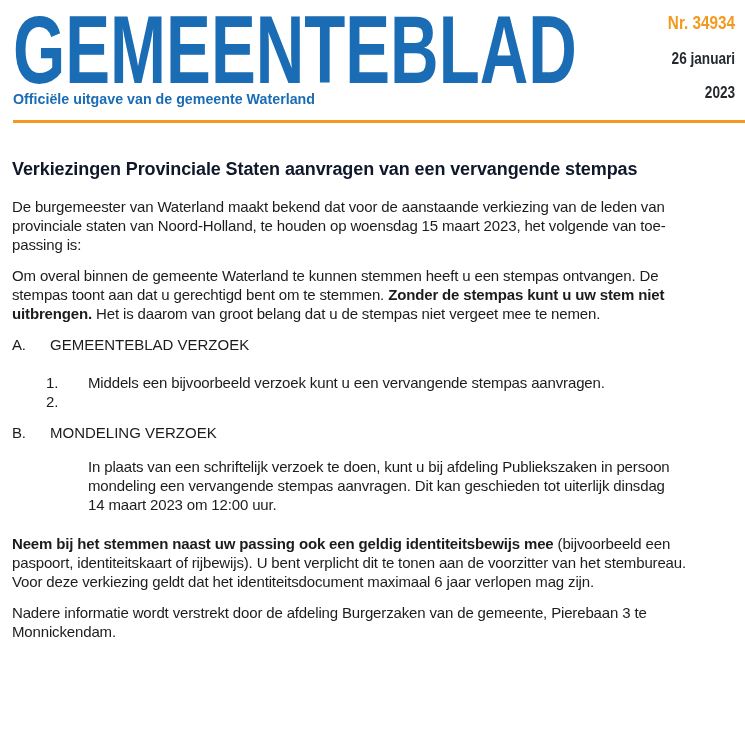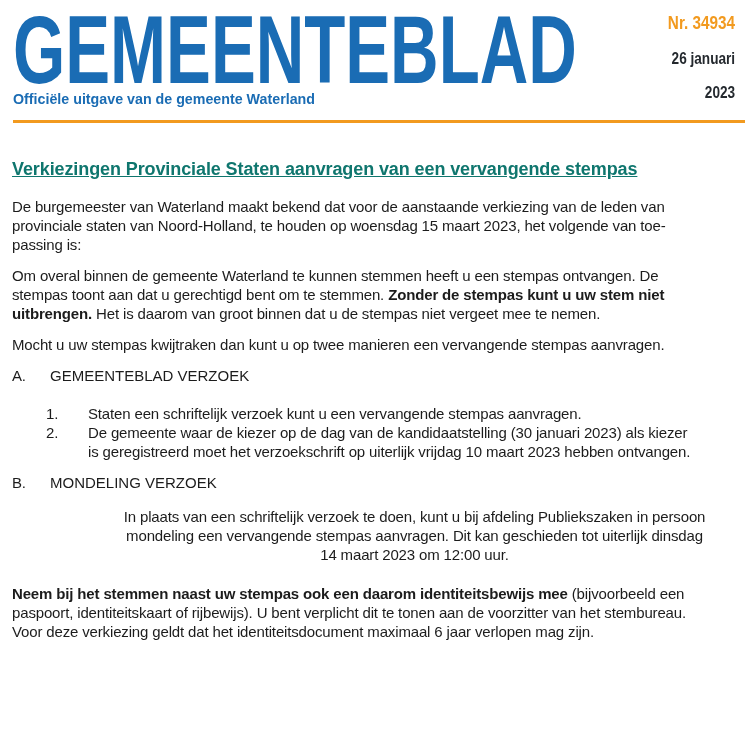--- a/index.html
+++ b/index.html
@@ -34,34 +34,34 @@
 
   .rule {
     border:none; border-top:3px solid #f29a1f;
     margin:12px 0 0 13px; height:0;
   }
 
   
   .content { padding:0 4px 0 12px; font-size:15px; line-height:19px; letter-spacing:-0.15px; }
   .content h2 {
     font-size:18px; font-weight:bold; line-height:20px;
-    margin:36px 0 18px; letter-spacing:-0.1px; color:#0f766e;text-decoration:underline;
+    margin:36px 0 18px; letter-spacing:-0.1px; color:#0f172a;
   }
   .content p { margin:9px 0 12px; white-space:pre-line; }
   .b { font-weight:bold; }
 
   .sect { margin-top:5px; }
   .sect-row { display:flex; line-height:19px; }
   .sect-letter { width:38px; flex:none; }
   .sect-title { letter-spacing:0; }
   .olist { margin:19px 0 12px 34px; }
   .oitem { display:flex; }
   .onum { width:42px; flex:none; }
   .otext { white-space:pre-line; }
-  .indent { margin:15px 0 20px 76px !important;text-align:center; }
+  .indent { margin:15px 0 20px 76px !important; }
 </style>
 </head>
 <body>
 
 <div class="page">
 
   <header class="masthead">
     <h1 class="brand">GEMEENTEBLAD</h1>
     <div class="subtitle">Officiële uitgave van de gemeente Waterland</div>
     <div class="mast-right">
@@ -75,52 +75,51 @@
 
   <main class="content">
     <h2>Verkiezingen Provinciale Staten aanvragen van een vervangende stempas</h2>
 
     <p>De burgemeester van Waterland maakt bekend dat voor de aanstaande verkiezing van de leden van
 provinciale staten van Noord-Holland, te houden op woensdag 15 maart 2023, het volgende van toe-
 passing is:</p>
 
     <p><span>Om overal binnen de gemeente Waterland te kunnen stemmen heeft u een stempas ontvangen. De
 stempas toont aan dat u gerechtigd bent om te stemmen. </span><span class="b">Zonder de stempas kunt u uw stem niet
-uitbrengen.</span><span> Het is daarom van groot binnen dat u de stempas niet vergeet mee te nemen.</span></p>
+uitbrengen.</span><span> Het is daarom van groot belang dat u de stempas niet vergeet mee te nemen.</span></p>
 
-    <p>Mocht u uw stempas kwijtraken dan kunt u op twee manieren een vervangende stempas aanvragen.</p>
 
     <div class="sect">
       <div class="sect-row">
         <span class="sect-letter">A.</span>
           <span class="sect-title">GEMEENTEBLAD VERZOEK</span>
       </div>
       <div class="olist">
         <div class="oitem">
           <span class="onum">1.</span>
-            <span class="otext">Staten een schriftelijk verzoek kunt u een vervangende stempas aanvragen.</span>
+            <span class="otext">Middels een bijvoorbeeld verzoek kunt u een vervangende stempas aanvragen.</span>
         </div>
         <div class="oitem">
           <span class="onum">2.</span>
-            <span class="otext">De gemeente waar de kiezer op de dag van de kandidaatstelling (30 januari 2023) als kiezer
-is geregistreerd moet het verzoekschrift op uiterlijk vrijdag 10 maart 2023 hebben ontvangen.</span>
         </div>
       </div>
     </div>
 
     <div class="sect" style="margin-top:0;">
       <div class="sect-row">
         <span class="sect-letter">B.</span>
           <span class="sect-title">MONDELING VERZOEK</span>
       </div>
       <p class="indent">In plaats van een schriftelijk verzoek te doen, kunt u bij afdeling Publiekszaken in persoon
 mondeling een vervangende stempas aanvragen. Dit kan geschieden tot uiterlijk dinsdag
 14 maart 2023 om 12:00 uur.</p>
     </div>
 
 
-    <p><span class="b">Neem bij het stemmen naast uw stempas ook een daarom identiteitsbewijs mee</span><span> (bijvoorbeeld een
+    <p><span class="b">Neem bij het stemmen naast uw passing ook een geldig identiteitsbewijs mee</span><span> (bijvoorbeeld een
 paspoort, identiteitskaart of rijbewijs). U bent verplicht dit te tonen aan de voorzitter van het stembureau.
 Voor deze verkiezing geldt dat het identiteitsdocument maximaal 6 jaar verlopen mag zijn.</span></p>
 
+    <p>Nadere informatie wordt verstrekt door de afdeling Burgerzaken van de gemeente, Pierebaan 3 te
+Monnickendam.</p>
   </main>
 
 </div>
 
 </body></html>

